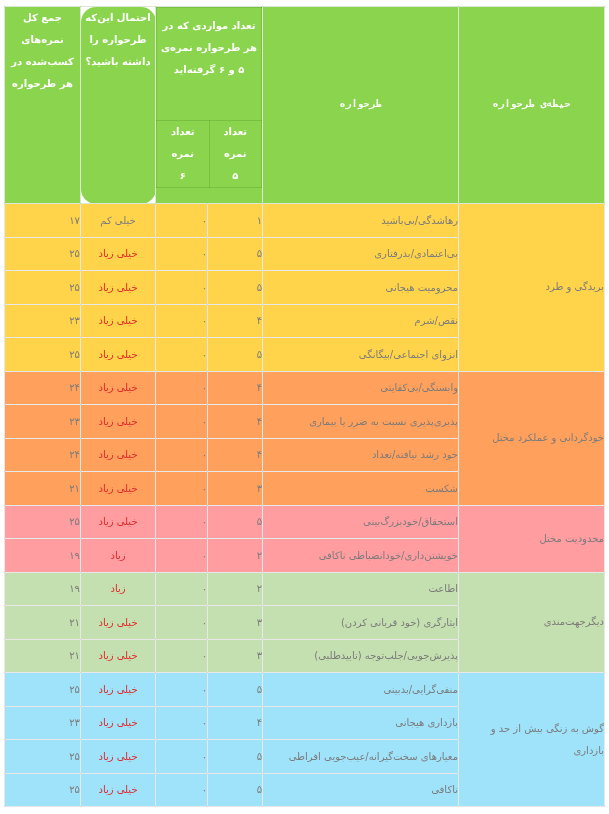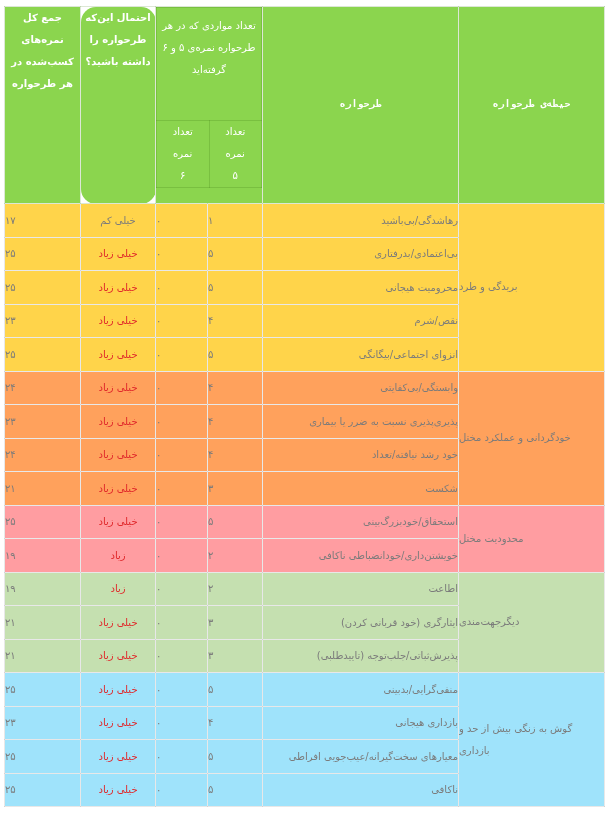--- a/index.html
+++ b/index.html
@@ -33,33 +33,33 @@
     th.h-count { vertical-align: top; padding: 5px 4px 0 4px; }
     table.inner {
       width: 100%;
       border-collapse: collapse;
       table-layout: fixed;
       direction: rtl;
     }
     table.inner td {
       border: 1px solid rgba(60,120,20,0.22);
       color: #ffffff;
-      font-weight: normal;
+      font-weight: bold;
       font-size: 10px;
       line-height: 22px;
       text-align: center;
     }
     table.inner td.in-top { height: 105px; vertical-align: top; padding: 7px 3px 0 3px; }
     table.inner td.in-sub { height: 55px; vertical-align: middle; padding: 0 12px; }
 
     
     tr.row td { height: 32.5px; color: #7b7b7b; font-size: 10px; vertical-align: middle; }
-    td.dom { text-align: left; padding: 0 5px; font-size: 11px; line-height: 22px; color: #777777; }
+    td.dom { text-align: right; padding: 0 5px; font-size: 11px; line-height: 22px; color: #777777; }
     td.sch { text-align: right; padding: 0 5px; white-space: nowrap; }
-    td.num { text-align: left; }
+    td.num { text-align: right; }
     td.lk { text-align: center; }
   </style>
 </head>
 <body>
 
 <div class="wrap">
 <table class="schema-table">
   <colgroup>
     <col style="width:146px">
     <col style="width:196px">
@@ -182,21 +182,21 @@
     <td class="num">۱۹</td>
   </tr>
   <tr class="row" style="background-color: rgb(197, 224, 176);">
     <td class="sch">ایثارگری (خود قربانی کردن)</td>
     <td class="num">۳</td>
     <td class="num">۰</td>
     <td class="lk" style="color: rgb(224, 40, 43);">خیلی زیاد</td>
     <td class="num">۲۱</td>
   </tr>
   <tr class="row" style="background-color: rgb(197, 224, 176);">
-    <td class="sch">پذیرش‌ثباتی/جلب‌توجه (تاییدطلبی)</td>
+    <td class="sch">پذیرش‌جویی/جلب‌توجه (تاییدطلبی)</td>
     <td class="num">۳</td>
     <td class="num">۰</td>
     <td class="lk" style="color: rgb(224, 40, 43);">خیلی زیاد</td>
     <td class="num">۲۱</td>
   </tr>
 
   <tr class="row" style="background-color: rgb(159, 227, 251);">
     <td class="dom" rowspan="4">گوش به زنگی بیش از حد و بازداری</td>
     <td class="sch">منفی‌گرایی/بدبینی</td>
     <td class="num">۵</td>

